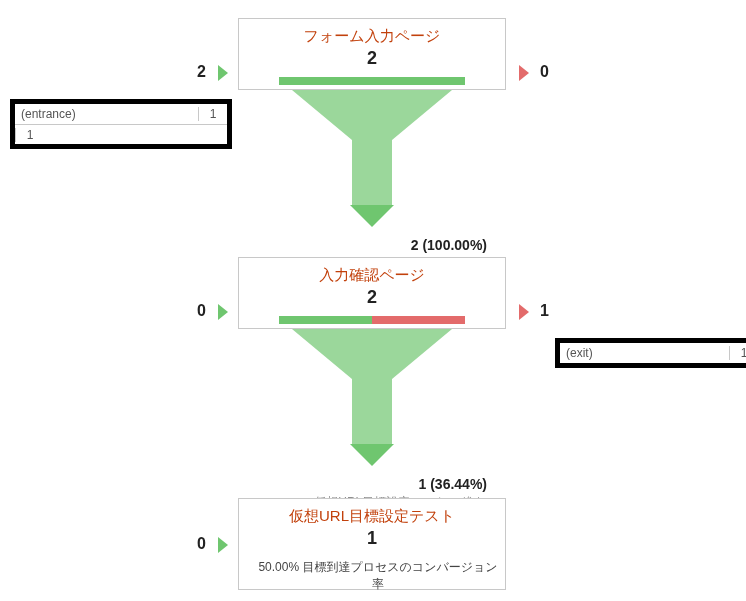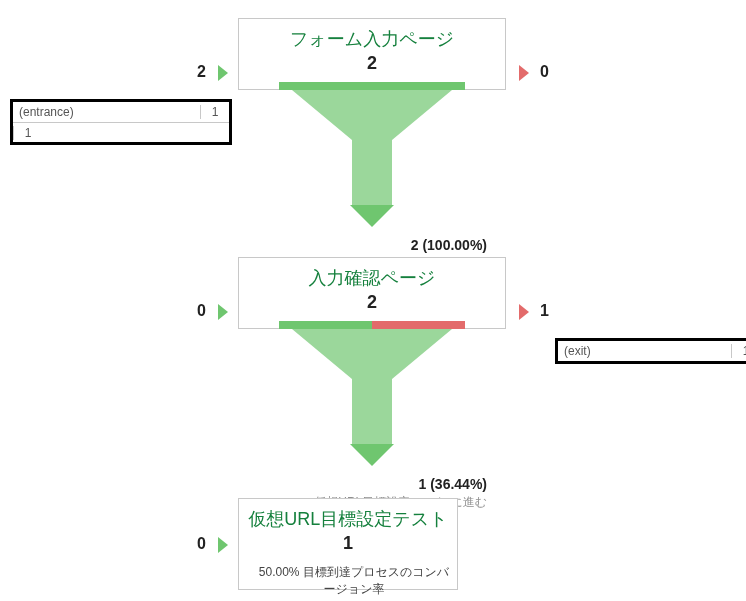--- a/index.html
+++ b/index.html
@@ -21,22 +21,22 @@
   .step-card {
     position: absolute;
     border: 1px solid #c8c8c8;
     background: #fff;
     box-sizing: border-box;
     text-align: center;
   }
   .step-title {
     display: block;
     padding-top: 8px;
-    color: #15803d;
-    font-size: 18px;
+    color: #c2410c;
+    font-size: 15px;
   }
   .step-count {
     display: block;
     font-weight: 700;
     font-size: 18px;
     padding-top: 2px;
     color: #222;
   }
   .proc-bar {
     position: relative;
@@ -60,21 +60,21 @@
     width: 0; height: 0;
     border-top: 8px solid transparent;
     border-bottom: 8px solid transparent;
   }
   .arrow-green { border-left: 10px solid #6fc66f; }
   .arrow-red   { border-left: 10px solid #e36b6b; }
 
   
   .src-table {
     position: absolute;
-    border: 3px solid #000000;
+    border: 5px solid #000000;
     font-size: 12px;
     color: #555;
     background: #fff;
     box-sizing: border-box;
   }
   .src-row {
     display: flex;
     align-items: center;
     border-top: 1px solid #c8c8c8;
     height: 20px;
@@ -165,21 +165,21 @@
     <svg class="funnel-svg" width="230" height="140">
       <path d="M35 0 L195 0 L135 50 L135 115 L95 115 L95 50 Z" fill="#9bd79b" stroke="none"></path>
       <path d="M93 115 L137 115 L115 137 Z" fill="#6fc66f"></path>
     </svg>
     <div class="funnel-text">
       <div class="funnel-num">1 (36.44%)</div>
       <div class="funnel-sub">仮想URL目標設定テスト に進む</div>
     </div>
   </div>
 
-  <div class="step-card" style="left:238px; top:498px; width:220px; height:92px;">
+  <div class="step-card" style="left:238px; top:498px; width:268px; height:92px;">
     <span class="step-title">仮想URL目標設定テスト</span>
     <span class="step-count">1</span>
     <span class="goal-sub">50.00% 目標到達プロセスのコンバージョン率</span>
   </div>
   <span class="side-num" style="left:197px; top:535px;">0</span>
   <span class="side-arrow arrow-green" style="left:218px; top:537px;"></span>
 
 </div>
 
 </body></html>

